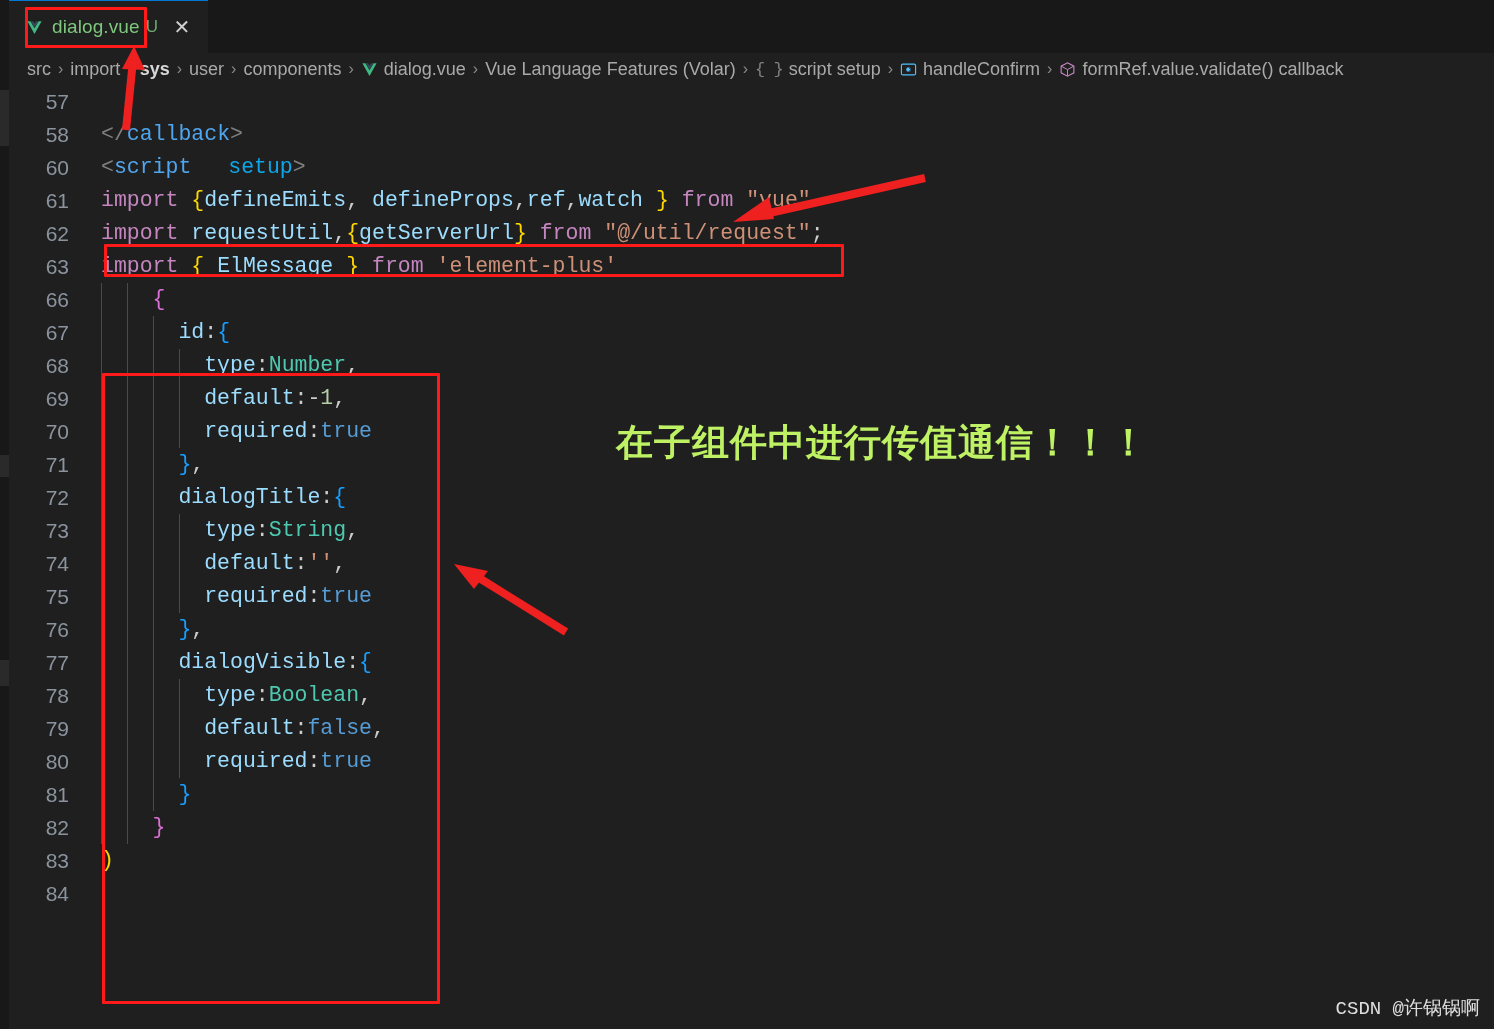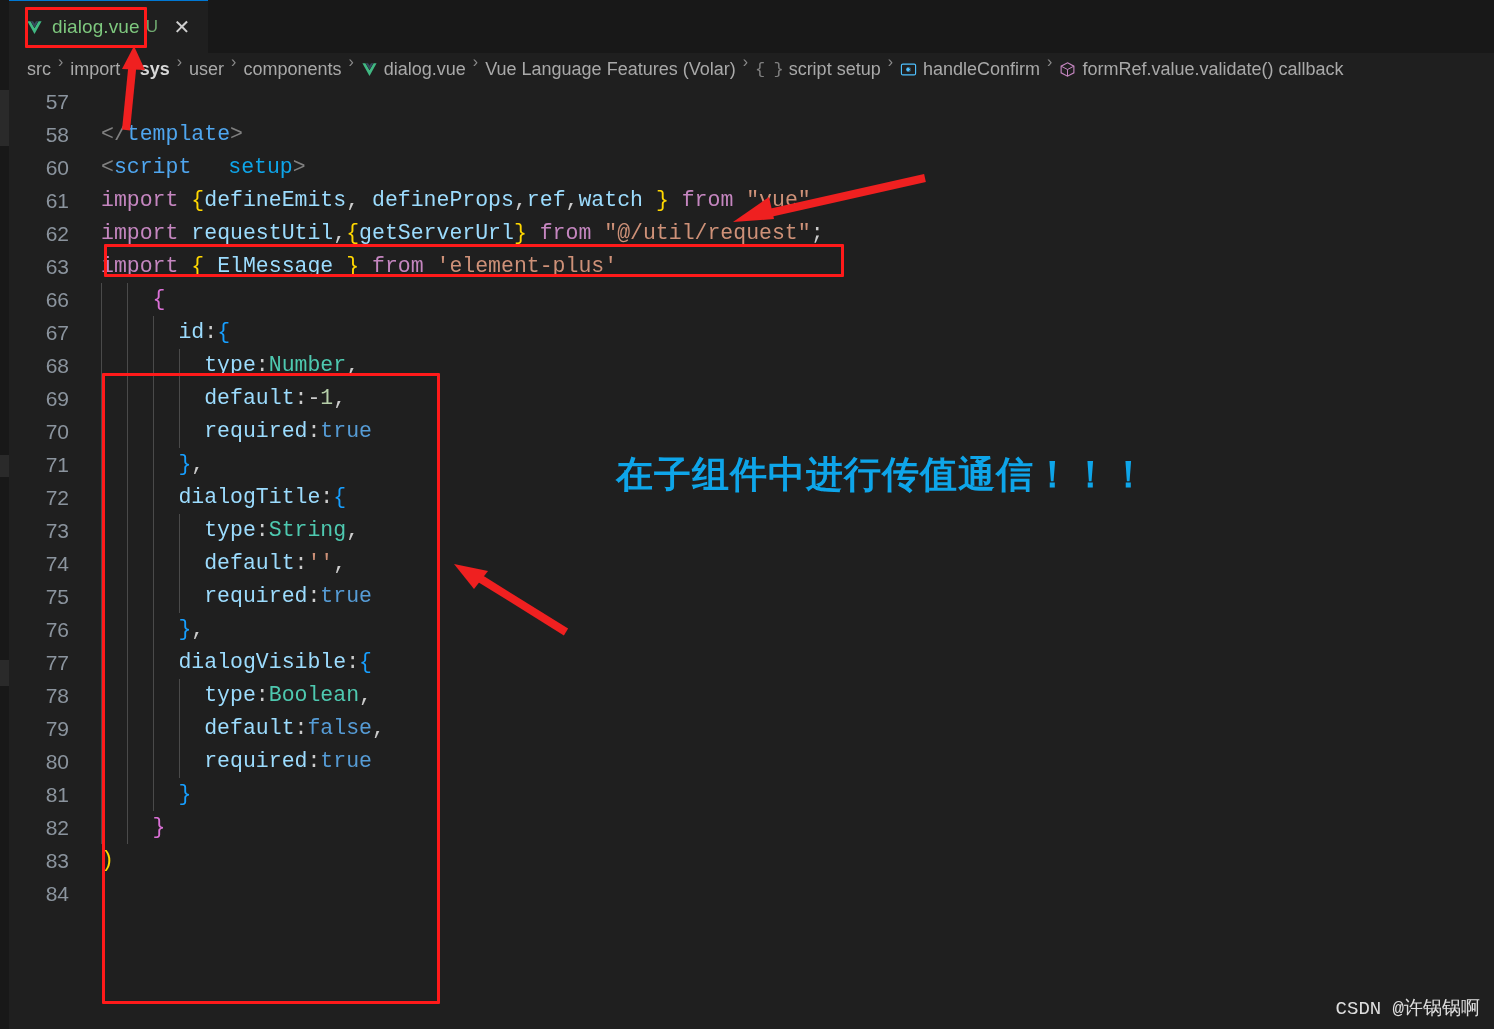--- a/index.html
+++ b/index.html
@@ -78,21 +78,21 @@
     border-radius: 4px;
     margin-left: 4px;
     cursor: pointer;
   }
 
   
   .breadcrumb {
     position: absolute; left: 9px; top: 53px;
     width: 1485px; height: 32px;
     background: #1f1f1f;
-    display: flex; 
+    display: flex; align-items: center;
     padding-left: 18px;
     font-size: 18px;
     color: #a9a9a9;
     white-space: nowrap;
     overflow: hidden;
   }
   .crumb { display: inline-flex; align-items: center; gap: 6px; }
   .crumb-text { color: #a9a9a9; }
   .crumb.bold .crumb-text { color: #d8d8d8; font-weight: bold; }
   .crumb-sep {
@@ -171,27 +171,26 @@
 
   
   .ann-box {
     position: absolute;
     border: 3px solid #ff1a1a;
     pointer-events: none;
     border-radius: 1px;
   }
   .ann-note {
     position: absolute;
-    color: #0ea5e9;
+    color: #bef264;
     font-family: Liberation Mono, monospace;
     font-weight: bold;
     font-size: 37px;
     letter-spacing: 1px;
     white-space: nowrap;
-    margin-top: 32px;
   }
   .arrow-svg { position: absolute; pointer-events: none; }
 
   .watermark {
     position: absolute;
     right: 14px; bottom: 8px;
     font-size: 19px;
     color: #ffffff;
     font-family: Liberation Mono, monospace;
     opacity: .85;
@@ -272,21 +271,21 @@
           <path d="M12 2.5 L21 7.3 V16.7 L12 21.5 L3 16.7 V7.3 Z" fill="none" stroke="#c586c0" stroke-width="1.6"></path>
           <path d="M3 7.3 L12 12 L21 7.3 M12 12 V21.5" fill="none" stroke="#c586c0" stroke-width="1.4"></path>
         </svg>
         <span class="crumb-text">formRef.value.validate() callback</span>
       </span>
     </div>
 
   <div class="editor">
     <div class="code-area" id="code-area">
         <div class="row"><div class="ln">57</div><div class="code"><span class="guide" style="left: 44.86px;"></span></div></div>
-        <div class="row"><div class="ln">58</div><div class="code"><span class="t-tagb">&lt;/</span><span class="t-tag">template</span><span class="t-tagb">&gt;</span></div></div>
+        <div class="row"><div class="ln">58</div><div class="code"><span class="t-tagb">&lt;/</span><span class="t-tag">callback</span><span class="t-tagb">&gt;</span></div></div>
         <div class="row"><div class="ln">60</div><div class="code"><span class="t-tagb">&lt;</span><span class="t-tag">script</span><span class="t-punc"> </span><span class="t-attr">setup</span><span class="t-tagb">&gt;</span></div></div>
         <div class="row"><div class="ln">61</div><div class="code"><span class="t-kw">import</span><span class="t-punc"> </span><span class="t-b-y">{</span><span class="t-var">defineEmits</span><span class="t-punc">, </span><span class="t-var">defineProps</span><span class="t-punc">,</span><span class="t-var">ref</span><span class="t-punc">,</span><span class="t-var">watch</span><span class="t-punc"> </span><span class="t-b-y">}</span><span class="t-punc"> </span><span class="t-kw">from</span><span class="t-punc"> </span><span class="t-str">"vue"</span></div></div>
         <div class="row"><div class="ln">62</div><div class="code"><span class="t-kw">import</span><span class="t-punc"> </span><span class="t-var">requestUtil</span><span class="t-punc">,</span><span class="t-b-y">{</span><span class="t-var">getServerUrl</span><span class="t-b-y">}</span><span class="t-punc"> </span><span class="t-kw">from</span><span class="t-punc"> </span><span class="t-str">"@/util/request"</span><span class="t-punc">;</span></div></div>
         <div class="row"><div class="ln">63</div><div class="code"><span class="t-kw">import</span><span class="t-punc"> </span><span class="t-b-y">{</span><span class="t-punc"> </span><span class="t-var">ElMessage</span><span class="t-punc"> </span><span class="t-b-y">}</span><span class="t-punc"> </span><span class="t-kw">from</span><span class="t-punc"> </span><span class="t-str">'element-plus'</span></div></div>
         <div class="row"><div class="ln">66</div><div class="code"><span class="guide" style="left: 19px;"></span><span class="guide" style="left: 44.86px;"></span><span class="t-punc">    </span><span class="t-b-p">{</span></div></div>
         <div class="row"><div class="ln">67</div><div class="code"><span class="guide" style="left: 19px;"></span><span class="guide" style="left: 44.86px;"></span><span class="guide" style="left: 70.72px;"></span><span class="t-punc">      </span><span class="t-var">id</span><span class="t-punc">:</span><span class="t-b-b">{</span></div></div>
         <div class="row"><div class="ln">68</div><div class="code"><span class="guide" style="left: 19px;"></span><span class="guide" style="left: 44.86px;"></span><span class="guide" style="left: 70.72px;"></span><span class="guide" style="left: 96.58px;"></span><span class="t-punc">        </span><span class="t-var">type</span><span class="t-punc">:</span><span class="t-type">Number</span><span class="t-punc">,</span></div></div>
         <div class="row"><div class="ln">69</div><div class="code"><span class="guide" style="left: 19px;"></span><span class="guide" style="left: 44.86px;"></span><span class="guide" style="left: 70.72px;"></span><span class="guide" style="left: 96.58px;"></span><span class="t-punc">        </span><span class="t-var">default</span><span class="t-punc">:</span><span class="t-punc">-</span><span class="t-num">1</span><span class="t-punc">,</span></div></div>
         <div class="row"><div class="ln">70</div><div class="code"><span class="guide" style="left: 19px;"></span><span class="guide" style="left: 44.86px;"></span><span class="guide" style="left: 70.72px;"></span><span class="guide" style="left: 96.58px;"></span><span class="t-punc">        </span><span class="t-var">required</span><span class="t-punc">:</span><span class="t-bool">true</span></div></div>
         <div class="row"><div class="ln">71</div><div class="code"><span class="guide" style="left: 19px;"></span><span class="guide" style="left: 44.86px;"></span><span class="guide" style="left: 70.72px;"></span><span class="t-punc">      </span><span class="t-b-b">}</span><span class="t-punc">,</span></div></div>

